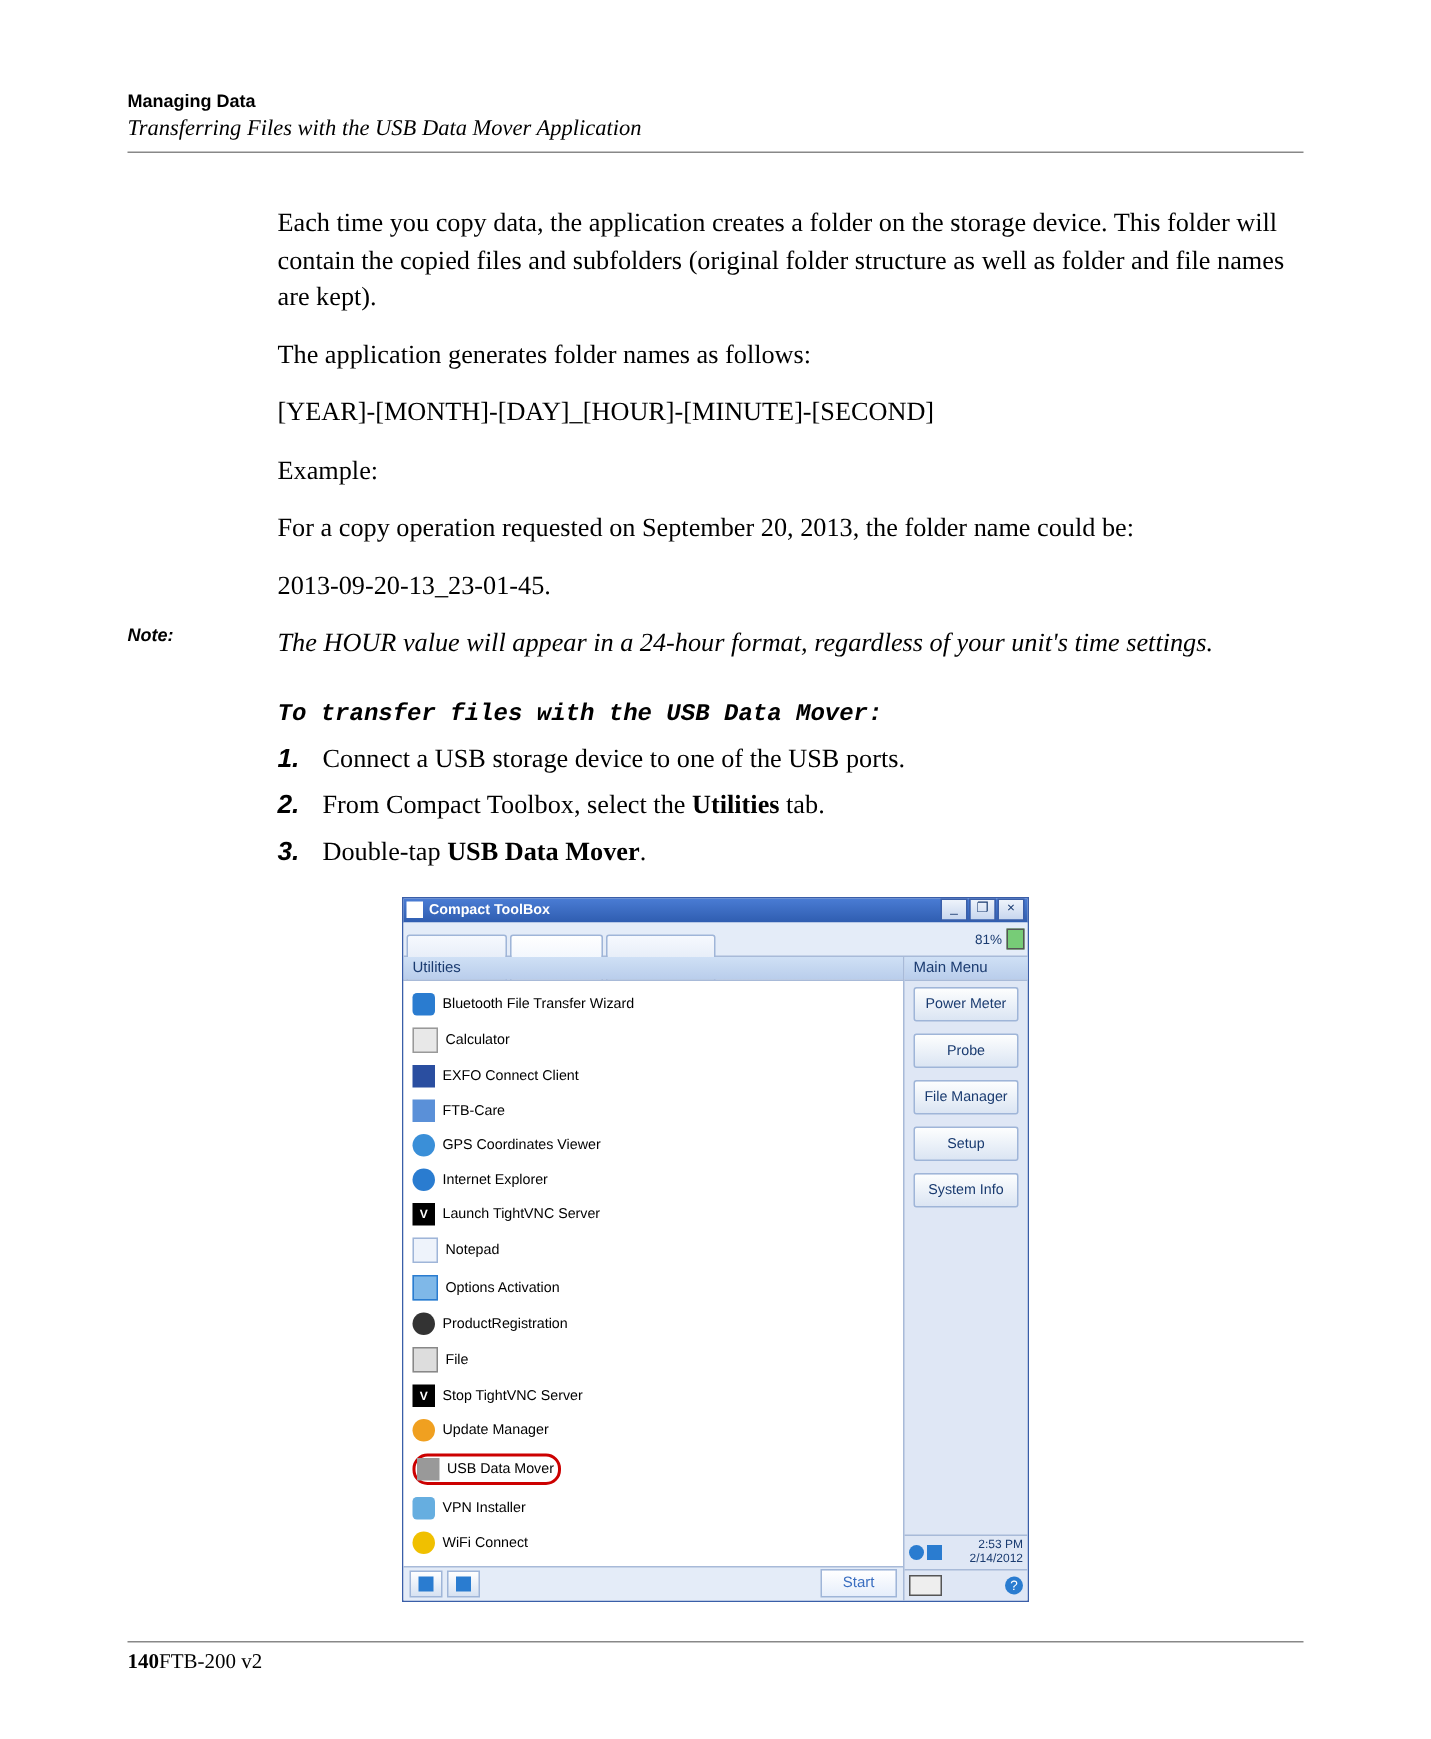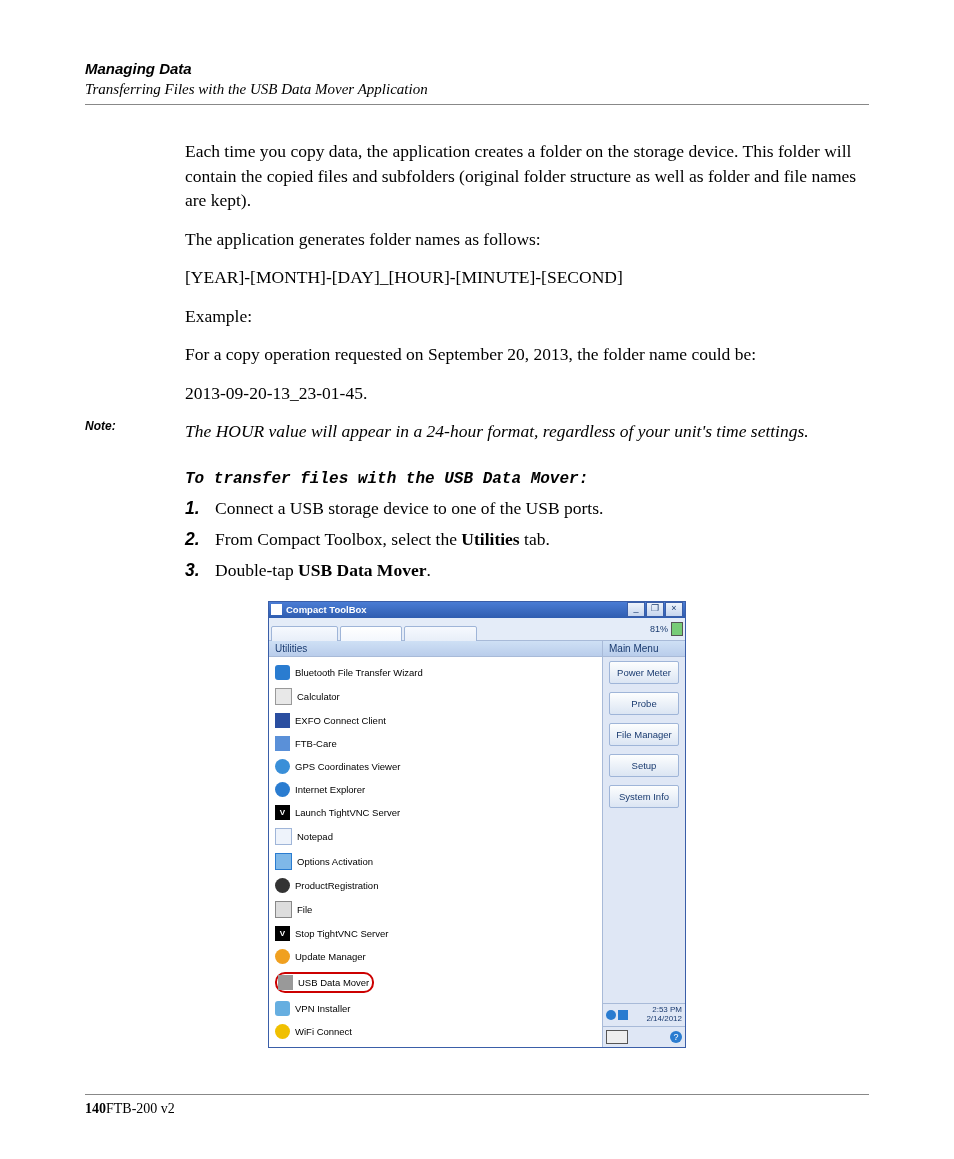--- a/index.html
+++ b/index.html
@@ -14,23 +14,22 @@
   }
   .page {
     padding: 60px 85px 40px 85px;
     box-sizing: border-box;
     height: 100%;
     position: relative;
   }
   .header-title {
     font-family: Verdana, Arial, sans-serif;
     font-weight: bold;
-    font-size: 15px;
+    font-size: 12px;
     margin-bottom: 4px;
-    font-style: italic;
   }
   .header-sub {
     font-style: italic;
     font-size: 15px;
     margin-bottom: 6px;
   }
   .hr {
     border: none;
     border-top: 1px solid #888;
     margin: 0 0 34px 0;
@@ -406,20 +405,29 @@
             </div>
 
           <div class="util-item">
               <span class="u-icon ic-cloud"></span>
               <span>VPN Installer</span>
             </div>
           <div class="util-item">
               <span class="u-icon ic-wifi"></span>
               <span>WiFi Connect</span>
             </div>
+        </div>
+        <div class="shot-bottombar">
+          <div class="bb-btn">
+              <span style="width:10px;height:10px;background:#2a7cd0;display:inline-block;"></span>
+            </div>
+          <div class="bb-btn">
+              <span style="width:10px;height:10px;background:#2a7cd0;display:inline-block;"></span>
+            </div>
+          <div class="start-btn">Start</div>
         </div>
       </div>
       <div class="shot-right">
         <div class="panel-hdr">Main Menu</div>
         <div class="side-btn">Power Meter</div>
         <div class="side-btn">Probe</div>
         <div class="side-btn">File Manager</div>
         <div class="side-btn">Setup</div>
         <div class="side-btn">System Info</div>
         <div class="side-spacer"></div>

